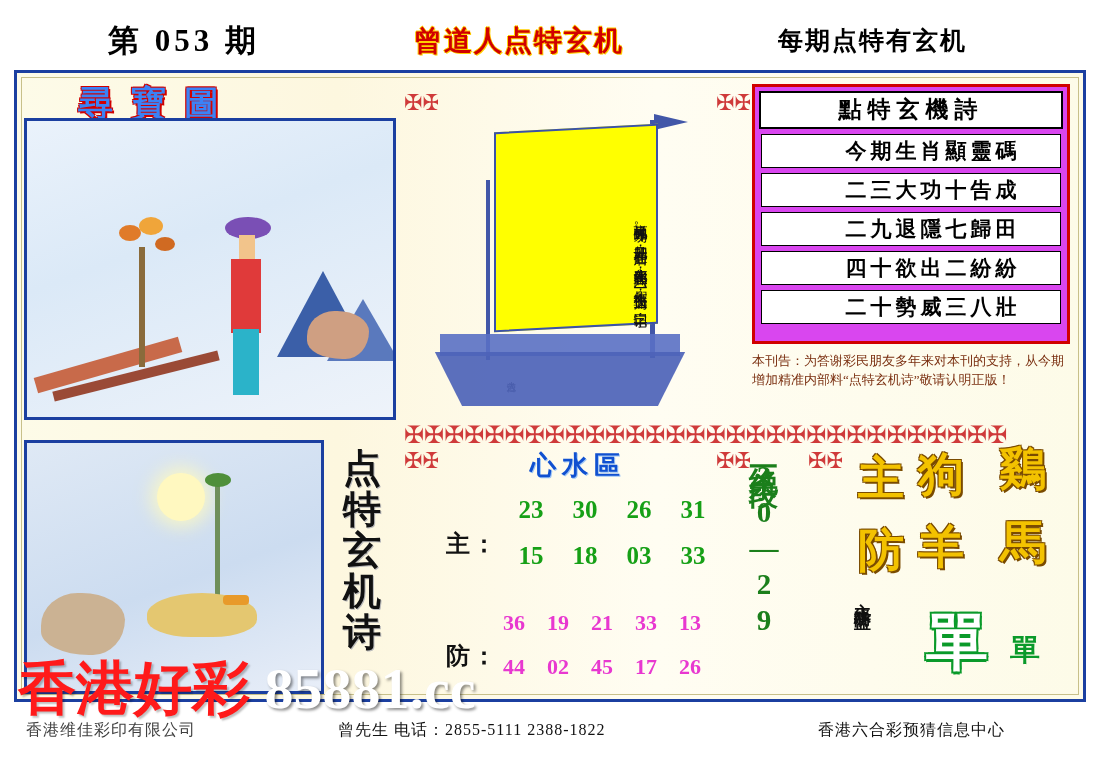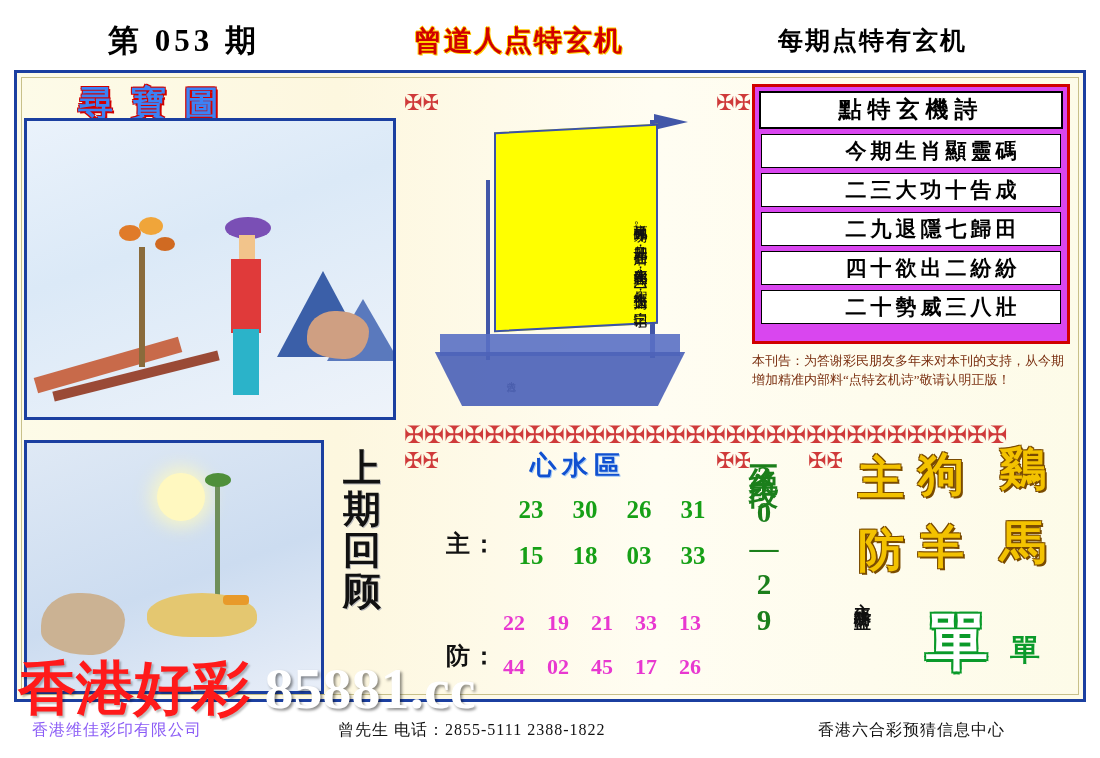--- a/index.html
+++ b/index.html
@@ -174,21 +174,21 @@
   .wm{
     position:absolute;left:18px;top:650px;width:1064px;height:70px;
     font-size:58px;font-weight:bold;font-family:"Liberation Serif", serif;
     white-space:nowrap;
   }
   .wm .red{color:#ff1a1a;text-shadow:2px 2px 2px rgba(0,0,0,.25);}
   .wm .white{color:#ffffff;text-shadow:2px 2px 3px rgba(0,0,0,.45);}
 
   
   .footer{position:absolute;left:0;top:706px;width:1100px;height:52px;}
-  .f-left{position:absolute;left:32px;top:14px;font-size:16px;color:#8b5cf6;letter-spacing:1px;
+  .f-left{position:absolute;left:26px;top:14px;font-size:16px;color:#404040;letter-spacing:1px;
     font-family:"Liberation Serif", serif;}
   .f-mid{position:absolute;left:338px;top:14px;font-size:16px;color:#111;letter-spacing:1px;
     font-family:"Liberation Serif", serif;}
   .f-right{position:absolute;left:818px;top:14px;font-size:16px;color:#111;letter-spacing:1px;
     font-family:"Liberation Serif", serif;}
 
   
   .mtn{position:absolute;background:#3b5fa8;}
   .moon{position:absolute;border-radius:50%;background:#fff8c0;box-shadow:0 0 18px 6px rgba(255,250,190,.8);}
   .rock{position:absolute;border-radius:46% 54% 40% 60%/55% 45% 60% 40%;background:#d8c2a6;}
@@ -234,21 +234,21 @@
 
   <div class="pic2">
     <div class="moon" style="left:130px;top:30px;width:48px;height:48px;"></div>
     <div class="tree-trunk" style="left:188px;top:40px;width:5px;height:120px;background:#6f8f5a;"></div>
     <div class="leaf" style="left:178px;top:30px;width:26px;height:14px;background:#4f8f3a;"></div>
     <div class="rock" style="left:14px;top:150px;width:84px;height:62px;background:#cbb293;"></div>
     <div class="rock" style="left:120px;top:150px;width:110px;height:44px;background:#e4c770;border-radius:50% 50% 40% 40%;"></div>
     <div style="position:absolute;left:196px;top:152px;width:26px;height:10px;background:#e89a2a;border-radius:4px;"></div>
   </div>
 
-  <div class="shangqi">上期回顾</div>
+  <div class="shangqi">点特玄机诗</div>
 
   <div class="crossbar" style="left:404px;top:86px;height:340px;font-size:22px;line-height:34px;color:#cf3a3a;">✠✠✠✠✠✠✠✠✠✠</div>
   <div class="crossbar" style="left:716px;top:86px;height:340px;font-size:22px;line-height:34px;color:#cf3a3a;">✠✠✠✠✠✠✠✠✠✠</div>
   <div class="crossrow" style="left:404px;top:418px;width:682px;">✠✠✠✠✠✠✠✠✠✠✠✠✠✠✠✠✠✠✠✠✠✠✠✠✠✠✠✠✠✠</div>
   <div class="crossbar" style="left:404px;top:444px;height:250px;font-size:22px;line-height:34px;color:#cf3a3a;">✠✠✠✠✠✠✠</div>
   <div class="crossbar" style="left:716px;top:444px;height:250px;font-size:22px;line-height:34px;color:#cf3a3a;">✠✠✠✠✠✠✠</div>
   <div class="crossbar" style="left:808px;top:444px;height:130px;font-size:22px;line-height:34px;color:#cf3a3a;">✠✠✠✠</div>
 
   <div class="ship-area">
     <div class="mast"></div>
@@ -282,21 +282,21 @@
   <div class="fang-label">防：</div>
 
   <div class="numrow n-green" style="left:504px;top:496px;">
     <span>23</span><span>30</span><span>26</span><span>31</span>
   </div>
   <div class="numrow n-green" style="left:504px;top:542px;">
     <span>15</span><span>18</span><span>03</span><span>33</span>
   </div>
 
   <div class="numrow n-pink" style="left:492px;top:610px;font-size:22px;">
-    <span style="width:44px">22</span><span style="width:44px">19</span><span style="width:44px">21</span><span style="width:44px">33</span><span style="width:44px">13</span>
+    <span style="width:44px">36</span><span style="width:44px">19</span><span style="width:44px">21</span><span style="width:44px">33</span><span style="width:44px">13</span>
   </div>
   <div class="numrow n-pink" style="left:492px;top:654px;font-size:22px;">
     <span style="width:44px">44</span><span style="width:44px">02</span><span style="width:44px">45</span><span style="width:44px">17</span><span style="width:44px">26</span>
   </div>
 
   <div class="juesha">绝杀一段20—29</div>
 
   <div class="big big-yellow" style="left:858px;top:456px;">主</div>
   <div class="big big-yellow" style="left:858px;top:528px;">防</div>
   <div class="big big-yellow" style="left:918px;top:452px;">狗</div>

